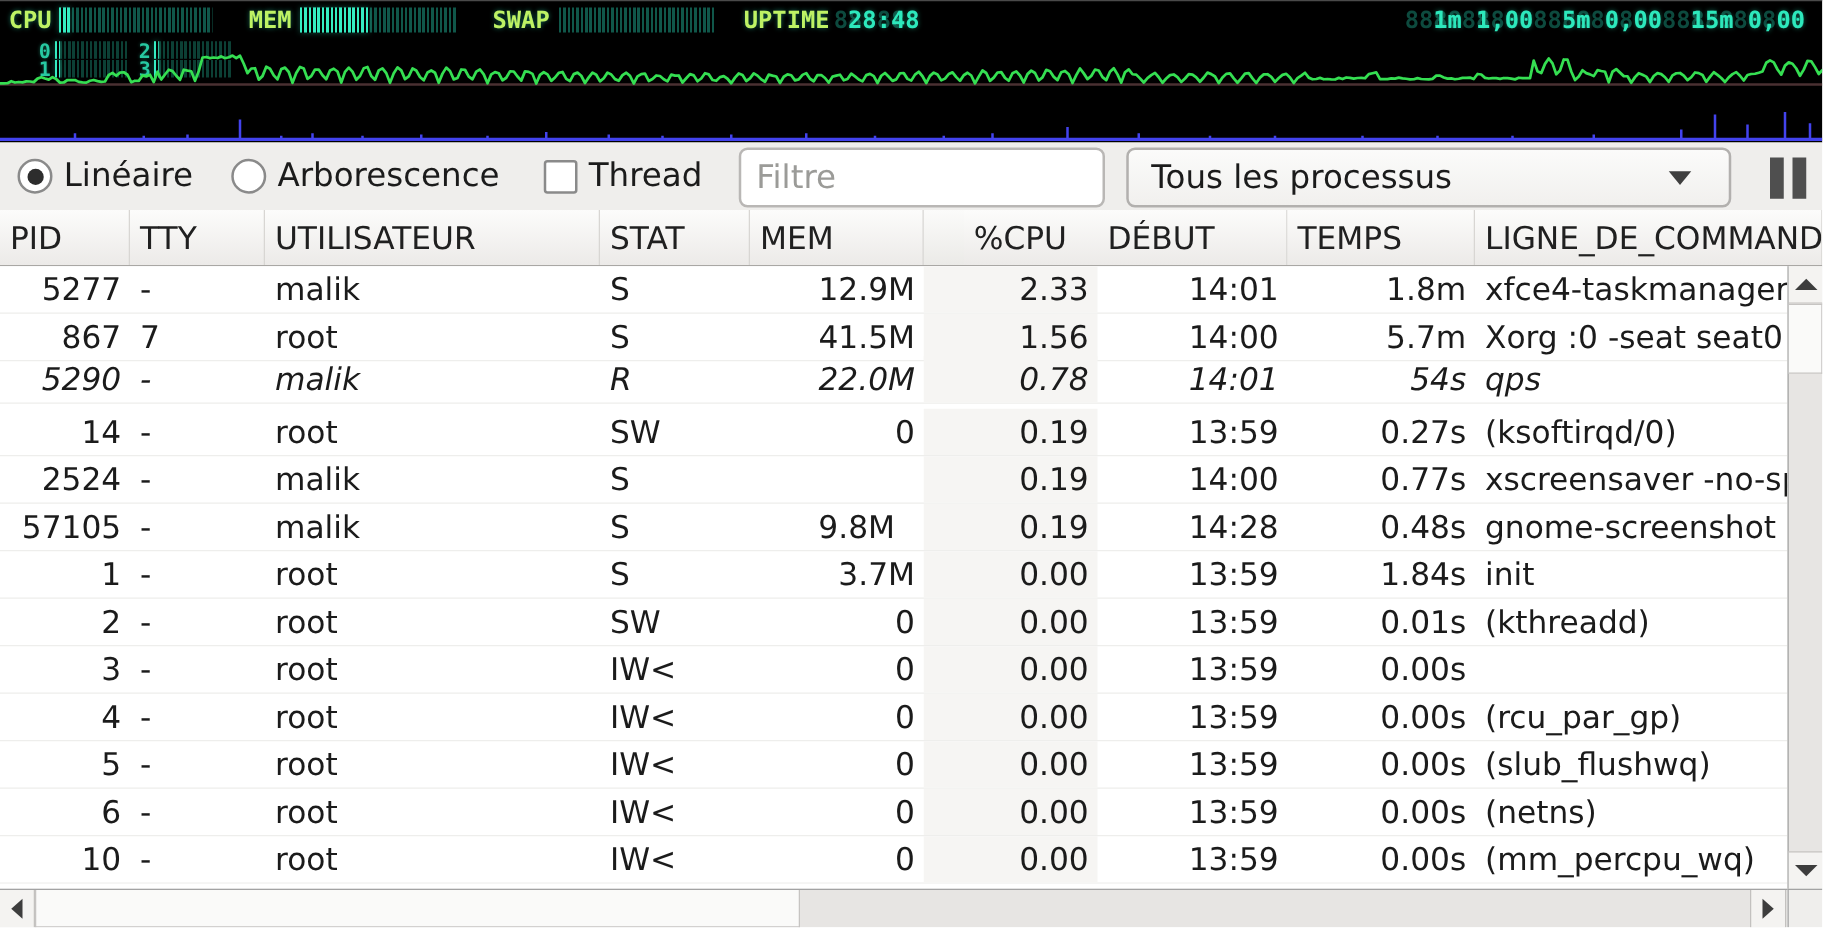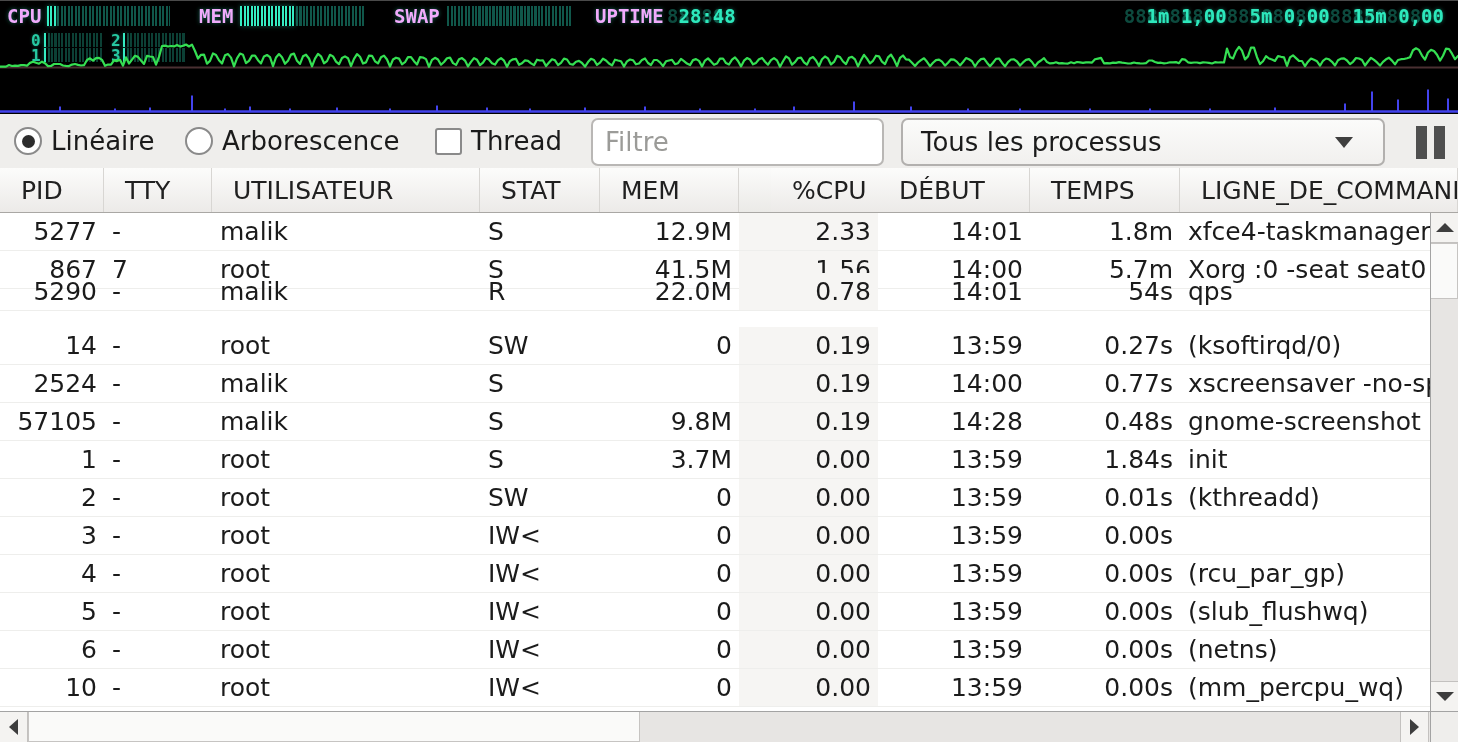--- a/index.html
+++ b/index.html
@@ -3,21 +3,21 @@
 <meta charset="utf-8">
 <style>
   html,body{margin:0;padding:0;background:#ffffff;}
   #app{position:relative;width:1458px;height:742px;overflow:hidden;
        font-family:"DejaVu Sans","Liberation Sans",sans-serif;color:#1b1b1b;
        background:#ffffff;user-select:none;}
   
   .monitor{position:absolute;left:0;top:0;width:1458px;height:114px;background:#000;border-top:1px solid #4a4a4a;box-sizing:border-box;}
   .lcd{position:absolute;font-family:"DejaVu Sans Mono","Liberation Mono",monospace;
        font-weight:bold;font-size:19px;line-height:20px;letter-spacing:0px;
-       color:#f0abfc;text-shadow:0 0 4px rgba(45,232,188,.45);white-space:pre;}
+       color:#bef264;text-shadow:0 0 4px rgba(45,232,188,.45);white-space:pre;}
   .lcd-ghostwrap{position:absolute;font-family:"DejaVu Sans Mono","Liberation Mono",monospace;
        font-weight:bold;font-size:19px;line-height:20px;white-space:pre;}
   .lcd-ghostwrap .ghost{color:#0d4a3e;text-shadow:none;}
   .lcd-ghostwrap .lit{position:absolute;left:0;top:0;color:#2de8bc;text-shadow:0 0 4px rgba(45,232,188,.45);}
   .gauge{position:absolute;height:20px;
        background:repeating-linear-gradient(90deg,#10574a 0px,#10574a 2px,transparent 2px,transparent 3.5px);}
   .gauge .lit{position:absolute;left:0;top:0;bottom:0;
        background:repeating-linear-gradient(90deg,#35ecc2 0px,#35ecc2 2px,transparent 2px,transparent 3.5px);
        box-shadow:0 0 5px rgba(53,236,194,.35);}
   .gauge.small{height:14px;
@@ -40,21 +40,21 @@
        display:flex;align-items:center;padding:0 18px;}
   .combo-text{font-size:26px;color:#1b1b1b;flex:1;}
   .combo-arrow{width:0;height:0;border-left:9px solid transparent;border-right:9px solid transparent;border-top:11px solid #3f3f3f;margin-right:12px;}
   .pause-btn{position:absolute;left:1408px;top:8px;width:44px;height:40px;display:flex;justify-content:center;align-items:center;gap:7px;}
   .pause-btn .bar{width:11px;height:33px;background:#4f4f4f;}
   
   .thead{position:absolute;left:0;top:168px;width:1458px;height:45px;overflow:hidden;
        background:linear-gradient(#fbfbfa,#ebeae7);border-bottom:1px solid #a9a7a4;box-sizing:border-box;}
   .th{position:absolute;top:0;height:44px;box-sizing:border-box;border-right:1px solid #d8d6d3;
        background:linear-gradient(#fcfcfb,#eceae8);display:flex;align-items:center;
-       font-size:25px;color:#202020;padding-left:21px;overflow:hidden;}
+       font-size:25px;color:#202020;padding-left:8px;overflow:hidden;}
   .th .sort-arrow{position:absolute;right:10px;top:50%;margin-top:-4px;width:0;height:0;
        border-left:9px solid transparent;border-right:9px solid transparent;border-top:10px solid #4c4c4c;}
   .tbody{position:absolute;left:0;top:213px;width:1430px;height:498px;overflow:hidden;background:#fff;}
   .tr{position:absolute;left:0;width:1430px;height:38px;box-sizing:border-box;border-bottom:1px solid #eeeeec;}
   .td{position:absolute;top:0;height:37px;box-sizing:border-box;font-size:25px;color:#1b1b1b;
        line-height:37px;white-space:pre;overflow:hidden;}
   .td.right{text-align:right;padding-right:7px;}
   .td.left{padding-left:8px;}
   .td.sorted{background:#f6f5f3;}
   
@@ -224,21 +224,21 @@
         <div class="td right" style="left: 0px; width: 104px;">867</div>
         <div class="td left" style="left: 104px; width: 108px;">7</div>
         <div class="td left" style="left: 212px; width: 268px;">root</div>
         <div class="td left" style="left: 480px; width: 120px;">S</div>
         <div class="td right" style="left: 600px; width: 139px;">41.5M</div>
         <div class="td right sorted" style="left: 739px; width: 139px;">1.56</div>
         <div class="td right" style="left: 878px; width: 152px;">14:00</div>
         <div class="td right" style="left: 1030px; width: 150px;">5.7m</div>
         <div class="td left" style="left: 1180px; width: 250px;">Xorg :0 -seat seat0</div>
       </div>
-      <div class="tr" style="top: 60px;">
+      <div class="tr" style="top: 72px; font-style: italic;">
         <div class="td right" style="left: 0px; width: 104px;">5290</div>
         <div class="td left" style="left: 104px; width: 108px;">-</div>
         <div class="td left" style="left: 212px; width: 268px;">malik</div>
         <div class="td left" style="left: 480px; width: 120px;">R</div>
         <div class="td right" style="left: 600px; width: 139px;">22.0M</div>
         <div class="td right sorted" style="left: 739px; width: 139px;">0.78</div>
         <div class="td right" style="left: 878px; width: 152px;">14:01</div>
         <div class="td right" style="left: 1030px; width: 150px;">54s</div>
         <div class="td left" style="left: 1180px; width: 250px;">qps</div>
       </div>
@@ -261,21 +261,21 @@
         <div class="td right sorted" style="left: 739px; width: 139px;">0.19</div>
         <div class="td right" style="left: 878px; width: 152px;">14:00</div>
         <div class="td right" style="left: 1030px; width: 150px;">0.77s</div>
         <div class="td left" style="left: 1180px; width: 250px;">xscreensaver -no-splash</div>
       </div>
       <div class="tr" style="top: 190px;">
         <div class="td right" style="left: 0px; width: 104px;">57105</div>
         <div class="td left" style="left: 104px; width: 108px;">-</div>
         <div class="td left" style="left: 212px; width: 268px;">malik</div>
         <div class="td left" style="left: 480px; width: 120px;">S</div>
-        <div class="td right" style="left: 600px; width: 139px;">9.8M</div>
+        <div class="td right" style="left: 584px; width: 139px;">9.8M</div>
         <div class="td right sorted" style="left: 739px; width: 139px;">0.19</div>
         <div class="td right" style="left: 878px; width: 152px;">14:28</div>
         <div class="td right" style="left: 1030px; width: 150px;">0.48s</div>
         <div class="td left" style="left: 1180px; width: 250px;">gnome-screenshot</div>
       </div>
       <div class="tr" style="top: 228px;">
         <div class="td right" style="left: 0px; width: 104px;">1</div>
         <div class="td left" style="left: 104px; width: 108px;">-</div>
         <div class="td left" style="left: 212px; width: 268px;">root</div>
         <div class="td left" style="left: 480px; width: 120px;">S</div>

